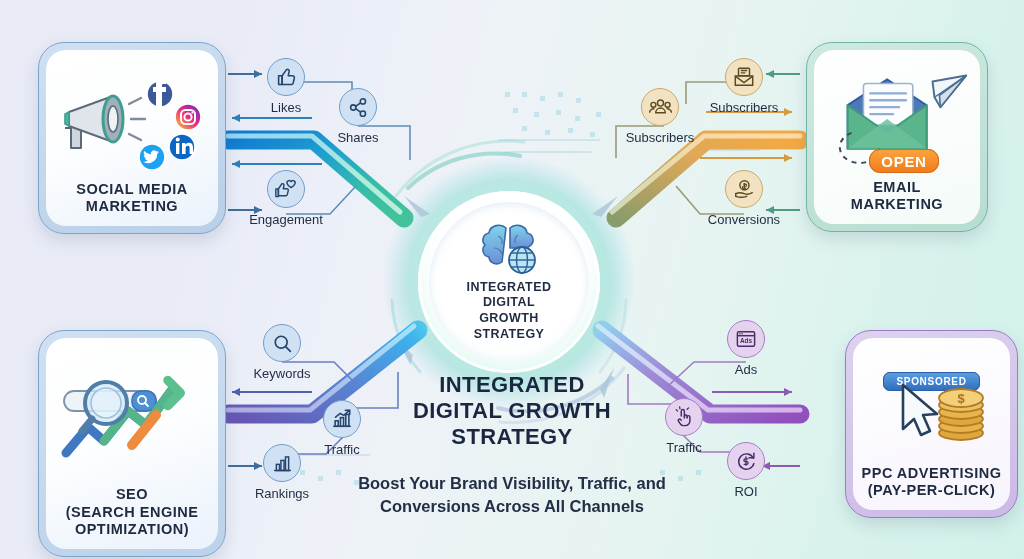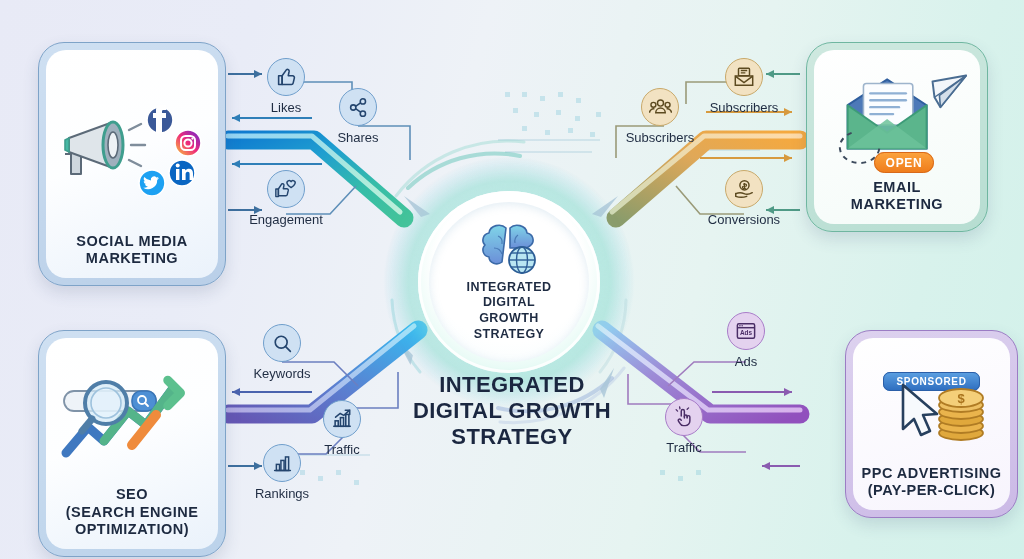--- a/index.html
+++ b/index.html
@@ -18,21 +18,21 @@
   .card { position:absolute; border-radius:26px; padding:7px;
           box-shadow:0 7px 16px rgba(60,80,120,.16); }
   .card .inner { width:100%; height:100%; border-radius:20px;
           background:linear-gradient(160deg,#ffffff 0%,#fdfeff 45%,#eaf2fb 100%);
           display:flex; flex-direction:column; align-items:center;
           justify-content:flex-start; padding:14px 8px 10px; }
   .card .art { flex:1; display:flex; align-items:center; justify-content:center; width:100%; }
   .card .ttl { font-weight:bold; font-size:14.5px; letter-spacing:.5px;
           color:#1d2a40; text-align:center; line-height:1.22; text-transform:uppercase; }
 
-  #card-social { left:38px; top:42px; width:188px; height:244px;
+  #card-social { left:38px; top:42px; width:188px; height:192px;
           background:linear-gradient(160deg,#cfe0f2,#b9cfe8); border:1.5px solid #7ea3c8; }
   #card-email  { left:806px; top:42px; width:182px; height:190px;
           background:linear-gradient(160deg,#cfe9e0,#b6ddd1); border:1.5px solid #6fb6a0; }
   #card-seo    { left:38px; top:330px; width:188px; height:227px;
           background:linear-gradient(160deg,#cfe0f2,#bbd2ea); border:1.5px solid #7ea3c8; }
   #card-ppc    { left:800px; top:330px; width:173px; height:188px;
           background:linear-gradient(160deg,#ddd2ef,#cbb9e6); border:1.5px solid #9b7cc4;margin-left:45px; }
   #card-email .inner { background:linear-gradient(160deg,#ffffff,#f4fbf8); }
   #card-ppc  .inner { background:linear-gradient(160deg,#ffffff,#f7f4fd); }
 
@@ -58,21 +58,21 @@
   .n-purp .bub   { background:#e4d2ef; border:1.5px solid #a87cc8; }
 
   
   #headline { position:absolute; left:312px; top:372px; width:400px; text-align:center; }
   #headline .h1 { font-weight:bold; font-size:22px; line-height:1.18; letter-spacing:.4px;
       color:#1b2740; text-transform:uppercase; }
   #headline .sub { margin-top:22px; font-weight:bold; font-size:16.5px; line-height:1.38;
       color:#222f47; }
 
   
-  .badge-open { font-size:12px; font-weight:bold; color:#fff; letter-spacing:.7px;
+  .badge-open { font-size:15px; font-weight:bold; color:#fff; letter-spacing:.7px;
       background:linear-gradient(#fba23c,#ef7d1c); border:1.2px solid #d8691a;
       border-radius:11px; padding:2.5px 11px; }
   .badge-spon { font-size:10px; font-weight:bold; color:#fff; letter-spacing:.7px;
       background:linear-gradient(#5a9ee0,#2f6fc0); border:1.4px solid #2b5fa8;
       border-radius:7px; padding:3px 12px; }
 </style>
 </head>
 <body>
 
 <div class="stage">
@@ -520,21 +520,21 @@
       <svg width="21" height="21" viewBox="0 0 24 24" fill="none" stroke="#24456e" stroke-width="1.7">
         <path d="M3 20 H21" stroke-linecap="round"></path>
         <rect x="5" y="13" width="3.6" height="7"></rect>
           <rect x="10.2" y="8.5" width="3.6" height="11.5"></rect>
         <rect x="15.4" y="4.5" width="3.6" height="15.5"></rect>
       </svg>
     </div>
     <div class="lbl">Rankings</div>
   </div>
 
-  <div class="node n-purp" style="left:692px; top:312px;">
+  <div class="node n-purp" style="left:692px; top:320px;">
     <div class="bub">
       <svg width="22" height="22" viewBox="0 0 24 24" fill="none" stroke="#4a2d66" stroke-width="1.6">
         <rect x="2.6" y="4" width="18.8" height="16" rx="1.6"></rect>
           <path d="M2.6 8.4 H21.4"></path>
         <circle cx="5.4" cy="6.2" r=".8" fill="#4a2d66" stroke="none"></circle>
         <circle cx="7.8" cy="6.2" r=".8" fill="#4a2d66" stroke="none"></circle>
         <text x="12" y="16.6" font-family="Liberation Sans, sans-serif" font-size="7" font-weight="bold" fill="#4a2d66" stroke="none" text-anchor="middle">Ads</text>
       </svg>
     </div>
     <div class="lbl">Ads</div>
@@ -549,22 +549,37 @@
         <g stroke-width="1.4">
             <path d="M5 5.6 L3.4 4"></path>
             <path d="M7.6 3 L7.2 1"></path>
             <path d="M15.4 3.6 L17 2"></path>
           </g>
       </svg>
     </div>
     <div class="lbl">Traffic</div>
   </div>
 
+  <div class="node n-purp" style="left:692px; top:442px;">
+    <div class="bub">
+      <svg width="22" height="22" viewBox="0 0 24 24" fill="none" stroke="#4a2d66" stroke-width="1.6">
+        <path d="M20 9 a8.4 8.4 0 1 0 .6 5.6" stroke-linecap="round"></path>
+        <path d="M15.4 8.4 H20.6 V3.4" stroke-linecap="round"></path>
+        <path d="M12 7.4 v9.2" stroke-width="1.4" stroke-linecap="round"></path>
+        <path d="M14 9.6 h-2.8 a1.5 1.5 0 0 0 0 3 h1.6 a1.5 1.5 0 0 1 0 3 H10" stroke-width="1.4" stroke-linecap="round"></path>
+      </svg>
+    </div>
+    <div class="lbl">ROI</div>
+  </div>
 
   <div id="headline">
     <div class="h1">
       <div>INTEGRATED</div>
       <div>DIGITAL GROWTH</div>
       <div>STRATEGY</div>
     </div>
+    <div class="sub">
+      <div>Boost Your Brand Visibility, Traffic, and</div>
+      <div>Conversions Across All Channels</div>
+    </div>
   </div>
 
 </div>
 
 </body></html>

